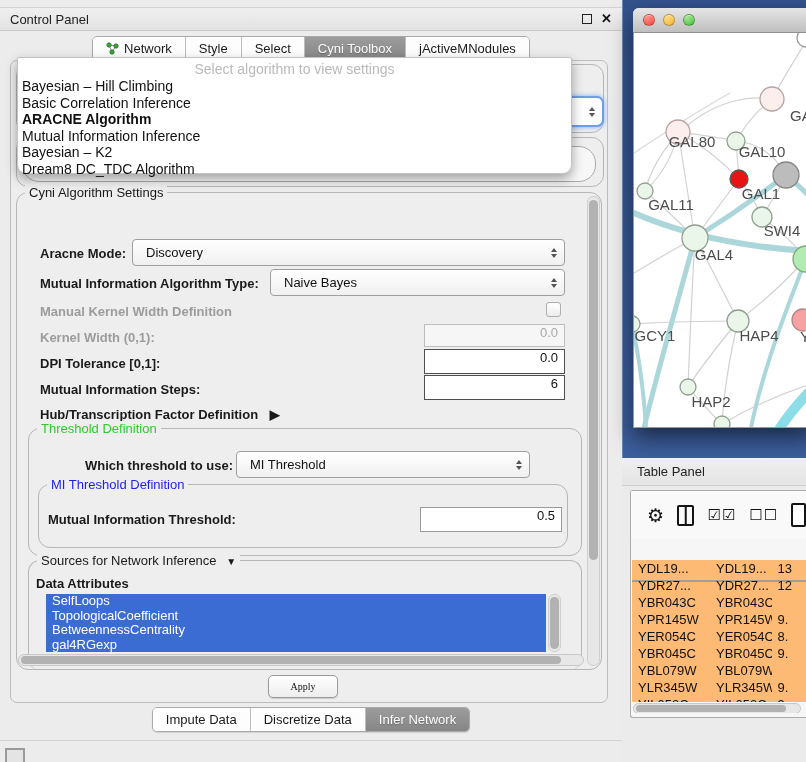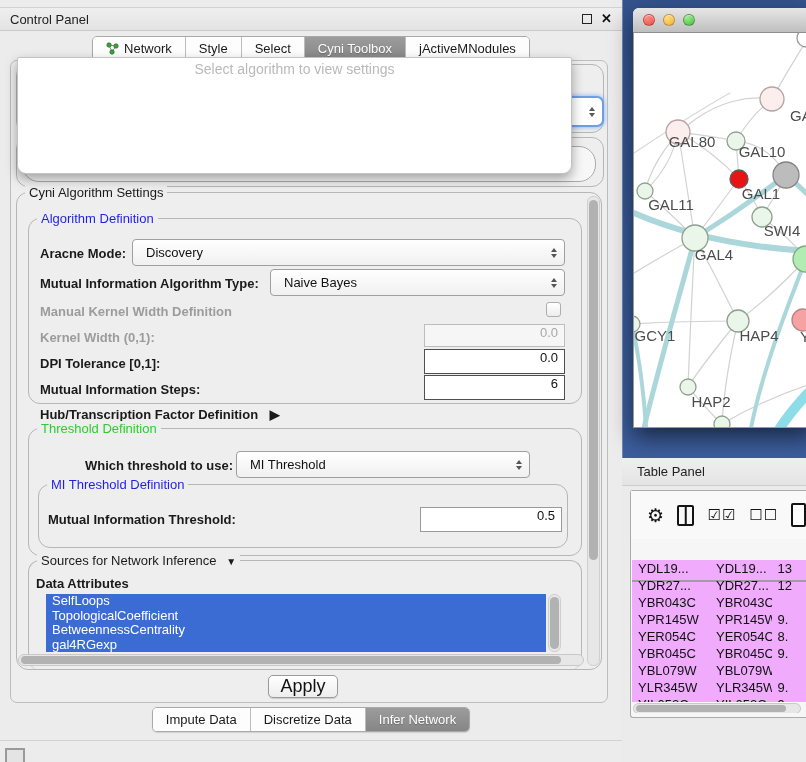--- a/index.html
+++ b/index.html
@@ -83,23 +83,24 @@
   .attr-list { position:absolute; background:#3b6cd3; overflow:hidden; }
   .attr-item { color:#fff; font-size:13px; height:14.5px; line-height:14.5px; padding-left:6px; white-space:nowrap; }
 
   .vscroll { position:absolute; background:#e7e7e7; border:1px solid #cfcfcf; border-radius:6px; }
   .vthumb { position:absolute; left:1px; width:9px; background:#b2b2b2; border-radius:5px; }
   .hscroll { position:absolute; background:#e7e7e7; border:1px solid #c8c8c8; border-radius:6px; }
   .hthumb { position:absolute; top:1px; height:8px; background:#b2b2b2; border-radius:5px; }
 
   .apply-btn {
     position:absolute; background:linear-gradient(#ffffff,#ededed);
-    border:1px solid #9a9a9a; border-radius:5px; font-size:18px; color:#111;
+    border:1px solid #9a9a9a; border-radius:5px; font-size:10px; color:#111;
     display:flex; align-items:center; justify-content:center; cursor:default;
     box-shadow:0 1px 1px rgba(0,0,0,0.15);
+    font-family:Liberation Serif, serif;
   }
 
   
   #desktop { left:622px; top:0; width:184px; height:458px;
     background:linear-gradient(180deg,#33538d,#3c5e9d);
     border-left:1px solid #6e87b3; }
   #mac-window { position:absolute; left:10px; top:8px; width:180px; height:420px;
     border-radius:6px 6px 0 0; box-shadow:0 10px 22px rgba(0,0,0,0.55);
     background:#fff; }
   .mac-titlebar { position:absolute; left:0; top:0; width:100%; height:25px;
@@ -124,21 +125,21 @@
   .icon-columns:before { content:""; position:absolute; left:50%; top:0; width:2.5px; height:100%; background:#141414; transform:translateX(-50%); }
   .icon-checks { font-size:15px; letter-spacing:1px; color:#141414; }
   .icon-doc { width:16px; height:24px; border:2.5px solid #141414; border-radius:2px; background:#fff; }
   .tbl { position:absolute; left:1px; top:48px; width:175px; overflow:hidden; }
   .tbl-header { display:flex; height:21px; }
   .th { border:1px solid #9e9e9e; border-left:none; display:flex; align-items:center;
     justify-content:center; font-size:13px; color:#111; overflow:hidden; white-space:nowrap;margin-top:41px; }
   .th:first-child { border-left:1px solid #9e9e9e; }
   .th.hl { background:linear-gradient(#d7edf6,#c2e2ef); }
   .th.plain { background:linear-gradient(#efefef,#e2e2e2); }
-  .tbl-rows { background:#f0abfc; overflow:hidden; }
+  .tbl-rows { background:#fdba74; overflow:hidden; }
   .trow { display:flex; height:17px; align-items:center; }
   .td { font-size:13px; color:#111; overflow:hidden; white-space:nowrap; padding-left:6px; }
 
   .mini-square { position:absolute; left:5px; top:748px; width:20px; height:16px;
     border:2px solid #9a9a9a; background:#e4e4e4; }
   .bottom-line { position:absolute; left:0; top:740px; width:622px; height:1px; background:#d2d2d2; }
 </style>
 </head>
 <body>
 
@@ -194,29 +195,34 @@
     </div>
     <div class="groupbox abs" style="left:16px; top:137px; width:588px; height:50px; background:#eeeeee;"></div>
     <div class="abs" style="left:22px; top:146px; width:574px; height:36px; background:#f7f7f7;
          border:1px solid #ababab; border-radius:17px; display:flex; align-items:center; padding-left:14px;
          color:#bdbdbd; font-size:14px;">
       <span>gal-filtered sif default node</span>
     </div>
 
     <div class="popup abs" style="left:17px; top:57px; width:555px; height:117px;">
       <div class="prompt">Select algorithm to view settings</div>
+      <div id="algo-options">
+          <div class="opt">Bayesian – Hill Climbing</div>
+          <div class="opt">Basic Correlation Inference</div>
+          <div class="opt bold">ARACNE Algorithm</div>
+          <div class="opt">Mutual Information Inference</div>
+          <div class="opt">Bayesian – K2</div>
+          <div class="opt">Dream8 DC_TDC Algorithm</div>
+        </div>
     </div>
 
     <div class="groupbox abs" style="left:16px; top:192px; width:586px; height:478px; background:#eeeeee;">
       <span class="gb-title">Cyni Algorithm Settings</span>
     </div>
 
-    <div class="groupbox abs" style="left:28px; top:218px; width:554px; height:186px;">
-      <span class="gb-title t-blue">Algorithm Definition</span>
-    </div>
 
     <span class="lbl" style="left:40px; top:246px;">Aracne Mode:</span>
     <div class="combo" style="left:132px; top:239px; width:433px; height:27px;">
       <span>Discovery</span>
       <span class="stepper">
           <span class="tri-up"></span>
           <span class="tri-dn"></span>
         </span>
     </div>
 

